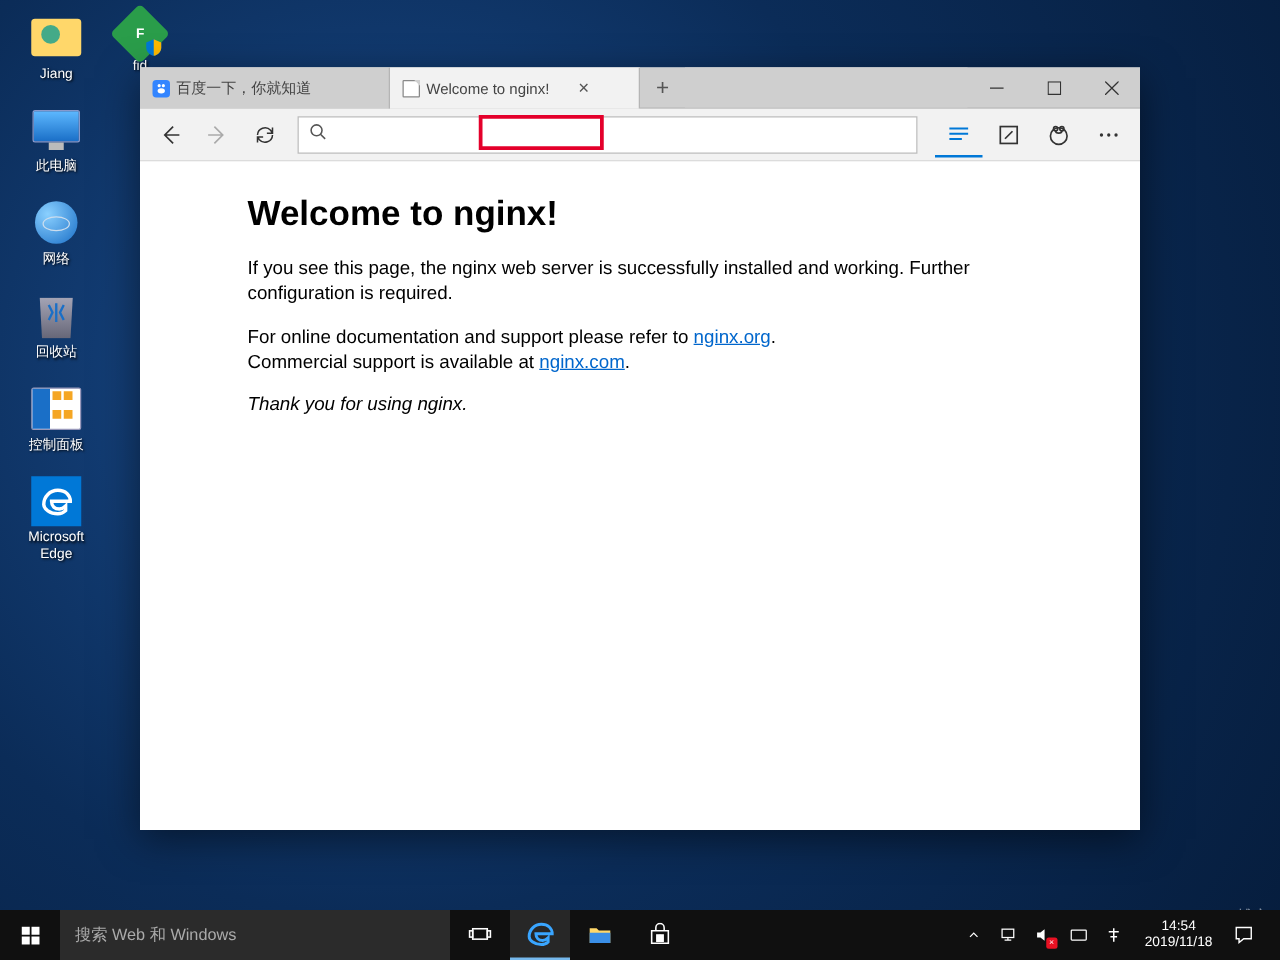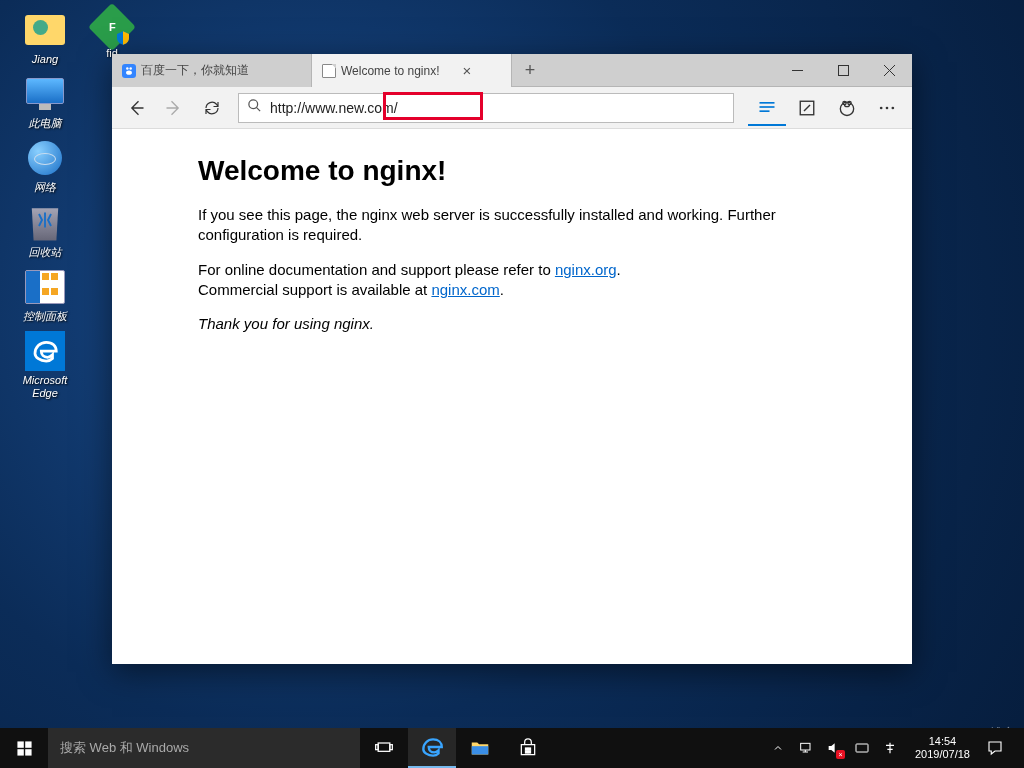--- a/index.html
+++ b/index.html
@@ -3,21 +3,21 @@
 <meta charset="utf-8">
 <style>
   * { box-sizing: border-box; margin: 0; padding: 0; }
   html, body { width: 1024px; height: 768px; overflow: hidden; font-family: "Segoe UI", Tahoma, sans-serif; }
   .desktop {
     width: 1024px; height: 768px;
     background: radial-gradient(circle at 30% 40%, #1a4d8f 0%, #0b2c58 50%, #061d3d 100%);
     position: relative;
   }
   
-  .desktop-icons { position: absolute; top: 10px; left: 10px; display: flex; flex-direction: column; gap: 8px; font-style: italic; }
+  .desktop-icons { position: absolute; top: 10px; left: 10px; display: flex; flex-direction: column; gap: 18px; }
   .dicon { width: 70px; display: flex; flex-direction: column; align-items: center; color: #fff; font-size: 11px; text-align: center; cursor: default; }
   .dicon .ico { width: 40px; height: 40px; display: flex; align-items: center; justify-content: center; margin-bottom: 3px; }
   .dicon .label { text-shadow: 1px 1px 2px #000; line-height: 1.2; }
   .ico-folder { background: #ffd76a; border-radius: 3px; width: 40px; height: 30px; position: relative; }
   .ico-folder::before { content:""; position:absolute; left:8px; top:5px; width:15px; height:15px; background:#4a8; border-radius:50%; }
   .ico-fiddler { position:relative; }
   .ico-fiddler .rhomb { width:34px; height:34px; background:#2a9d4a; transform:rotate(45deg); border-radius:4px; display:flex; align-items:center; justify-content:center; color:#fff; font-weight:bold; }
   .ico-fiddler .shield { position:absolute; right:-2px; bottom:-2px; width:16px; height:16px; }
   .ico-thispc { display:flex; flex-direction:column; align-items:center; }
   .ico-thispc .mon { width:38px; height:26px; background:linear-gradient(#5db8ff,#1a6fc7); border:1px solid #89c; border-radius:2px; }
@@ -224,21 +224,20 @@
             <path d="M4 20v-6h6M20 12a8 8 0 01-14 5l-2-3"></path>
           </svg>
       </div>
       <div class="addr-field">
         <span class="search-ico">
           <svg width="15" height="15" viewBox="0 0 24 24" fill="none" stroke="currentColor" stroke-width="2">
               <circle cx="10" cy="10" r="7"></circle>
               <line x1="21" y1="21" x2="15" y2="15"></line>
             </svg>
         </span>
-        <input class="addr-input" value="http://www.new.com/" style="">
       </div>
       <div class="right-tools">
         <div class="tool-btn blue">
           <svg width="20" height="20" viewBox="0 0 24 24" fill="none" stroke="#0078d7" stroke-width="2">
               <line x1="3" y1="7" x2="21" y2="7"></line>
               <line x1="3" y1="12" x2="21" y2="12"></line>
               <line x1="3" y1="17" x2="15" y2="17"></line>
             </svg>
         </div>
         <div class="tool-btn">
@@ -346,21 +345,21 @@
             <line x1="10" y1="10" x2="10" y2="10"></line>
           </svg>
       </div>
       <div class="tray-ico">
         <svg width="16" height="16" viewBox="0 0 24 24" fill="none" stroke="#fff" stroke-width="1.8">
             <path d="M12 4v16M6 8h12M8 14h8"></path>
           </svg>
       </div>
       <div class="clock">
         <div>14:54</div>
-        <div>2019/07/18</div>
+        <div>2019/11/18</div>
       </div>
       <div class="tray-ico">
         <svg width="18" height="18" viewBox="0 0 24 24" fill="none" stroke="#fff" stroke-width="1.5">
             <path d="M4 4h16v12H12l-5 4v-4H4z"></path>
           </svg>
       </div>
       <div class="show-desktop"></div>
     </div>
   </div>
 

